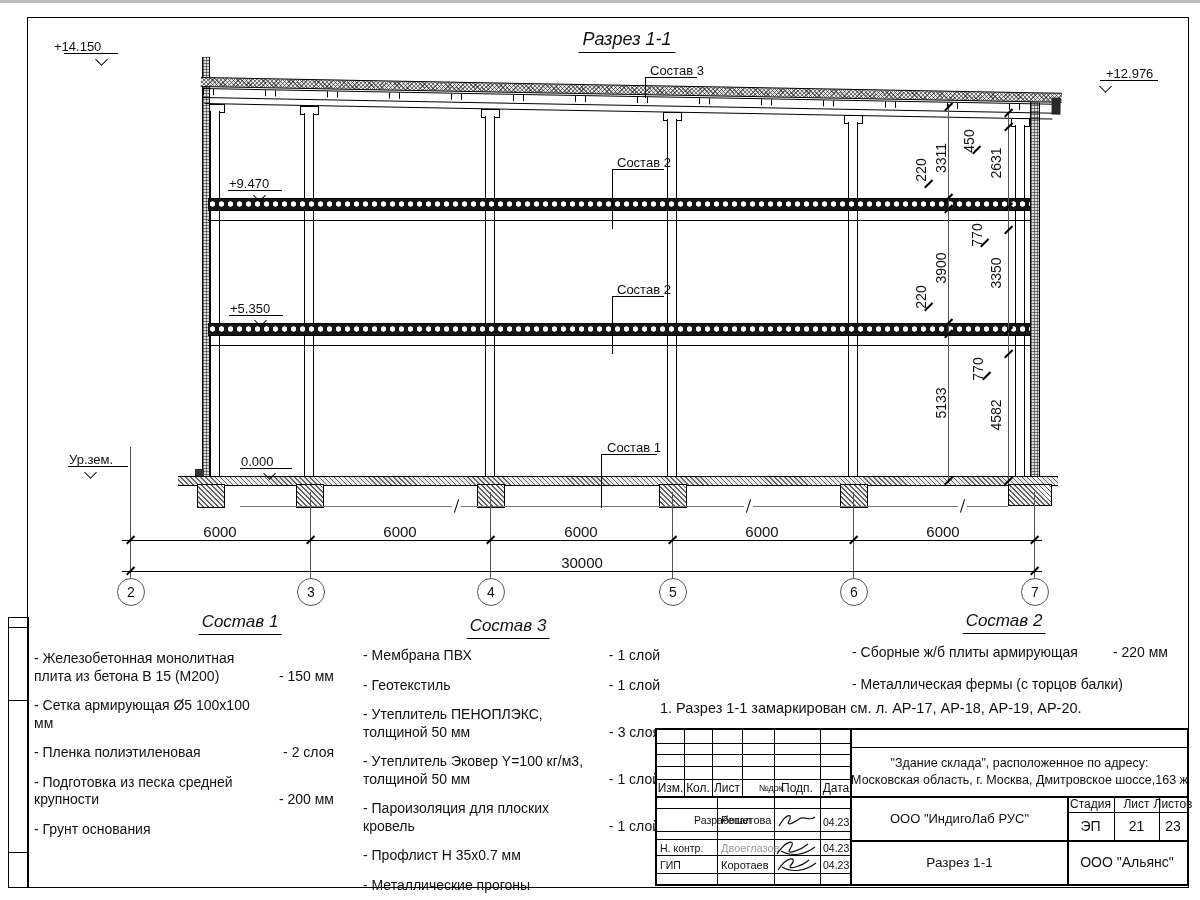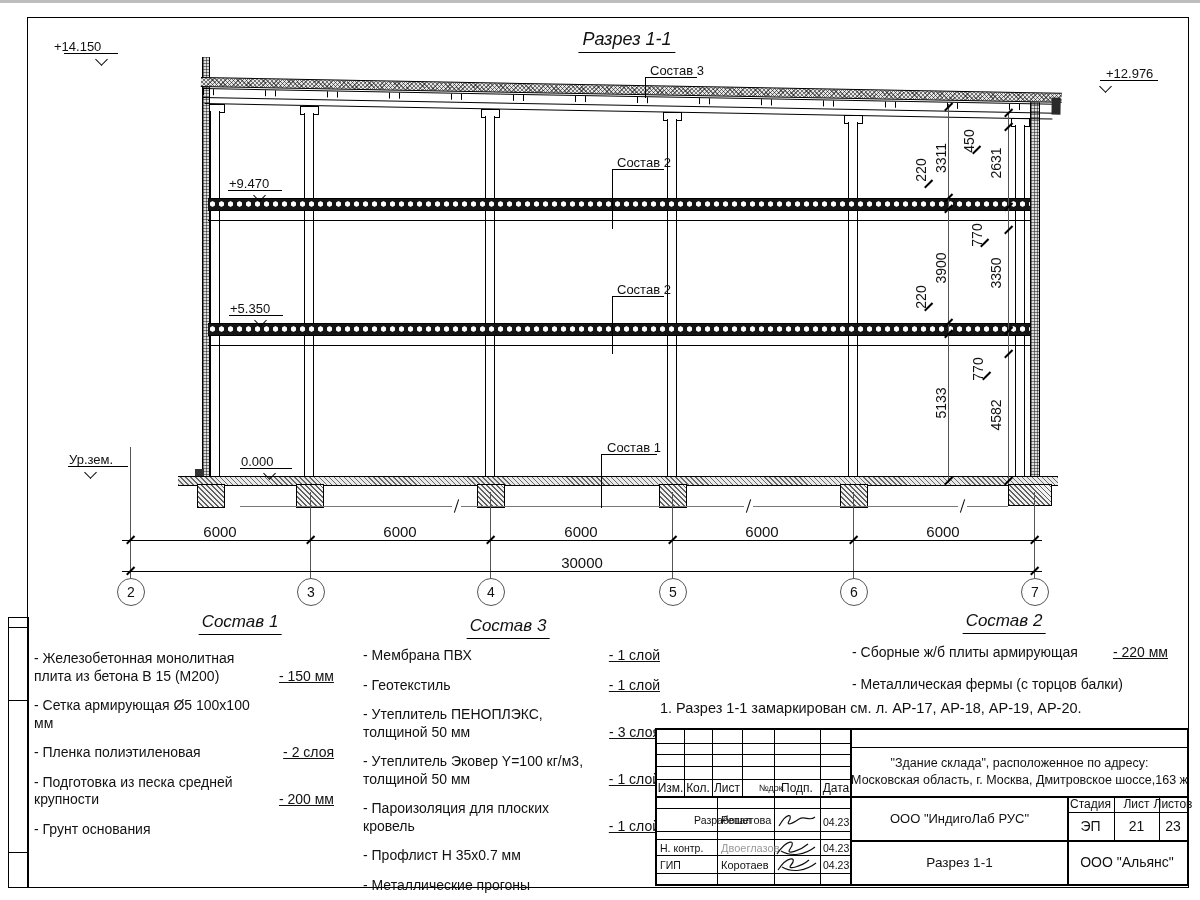--- a/index.html
+++ b/index.html
@@ -29,21 +29,21 @@
   .circle{position:absolute;width:26px;height:26px;border:1.1px solid #555;border-radius:50%;
     display:flex;align-items:center;justify-content:center;font-size:14px;background:#fff;}
   .dim{font-size:15px;}
   .dimv{font-size:14px;}
   .elev{font-size:13px;}
   .lead{font-size:13px;}
   .head{position:absolute;font-size:17px;font-style:italic;border-bottom:1px solid #000;padding:0 3px 2px 3px;transform:translateX(-50%);}
   .list{position:absolute;font-size:14px;line-height:1.25;}
   .item{display:flex;align-items:flex-end;margin-bottom:12px;}
   .item .nm{max-width:237px;}
-  .item .vl{margin-left:auto;white-space:nowrap;padding-left:6px;text-decoration:underline;}
+  .item .vl{margin-left:auto;white-space:nowrap;padding-left:6px;}
   .tb{position:absolute;border:2px solid #000;background:#fff;}
   .tbl{position:absolute;background:#000;}
   .tbt{position:absolute;white-space:nowrap;}
   .ctr{display:flex;align-items:center;justify-content:center;text-align:center;}
 </style>
 </head>
 <body>
 
 <div class="sheet">
 

